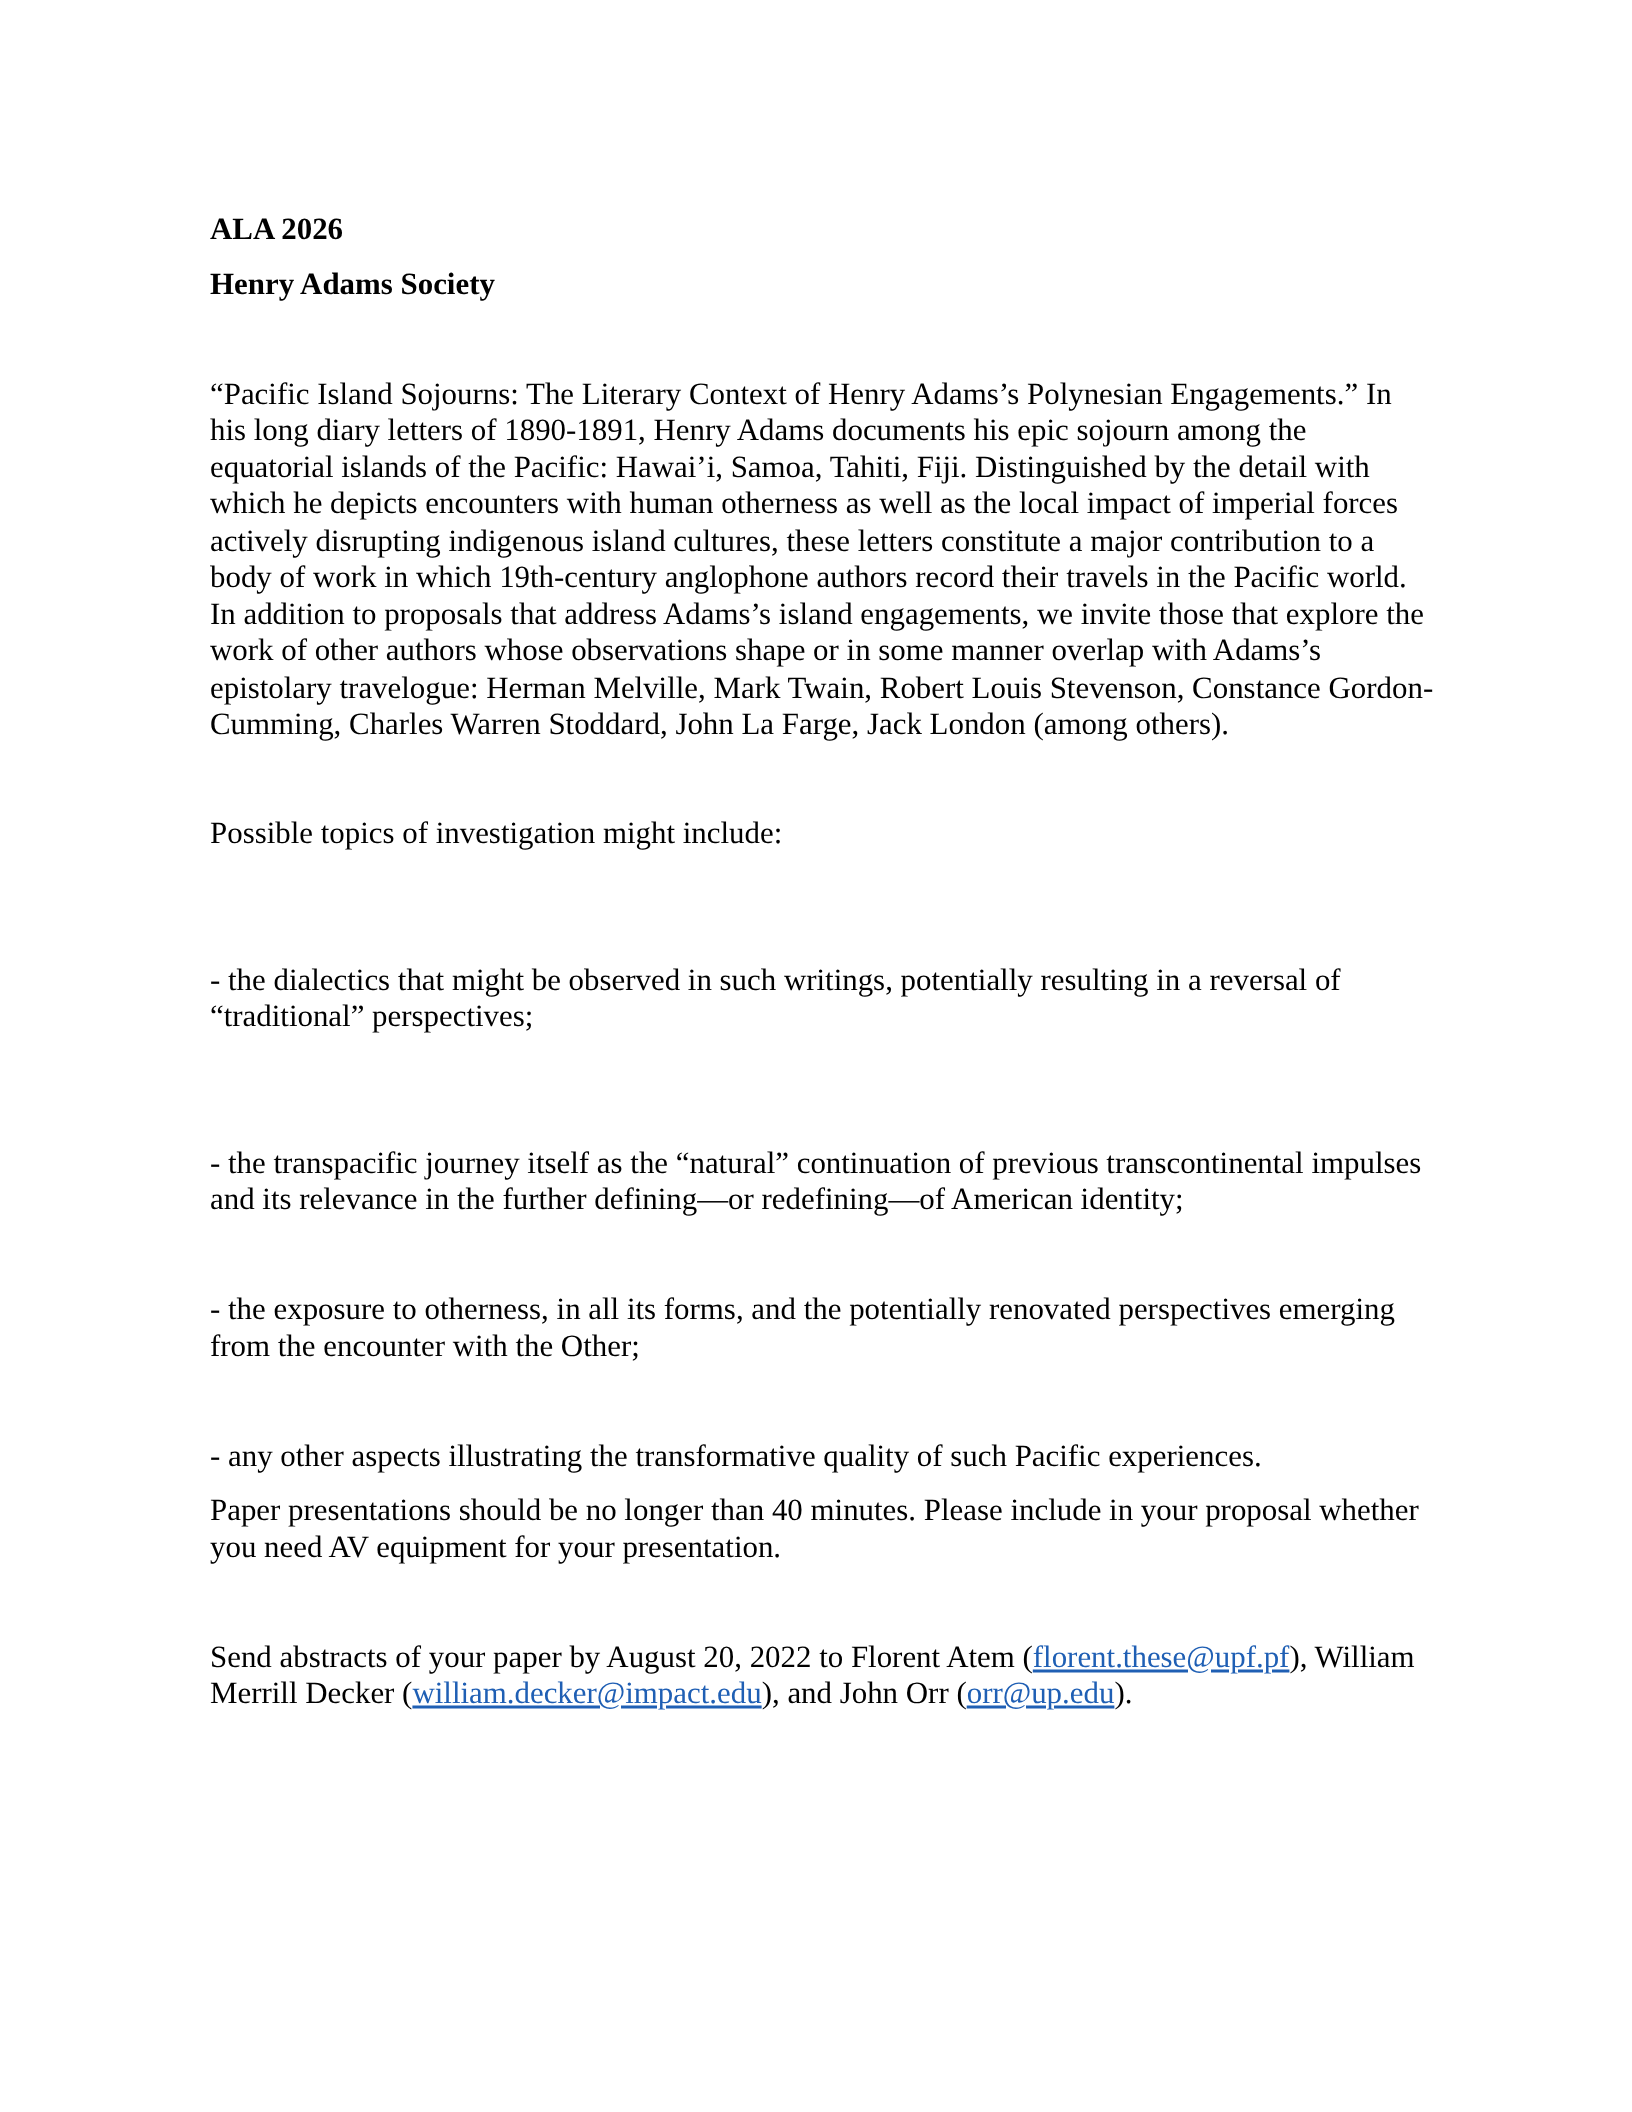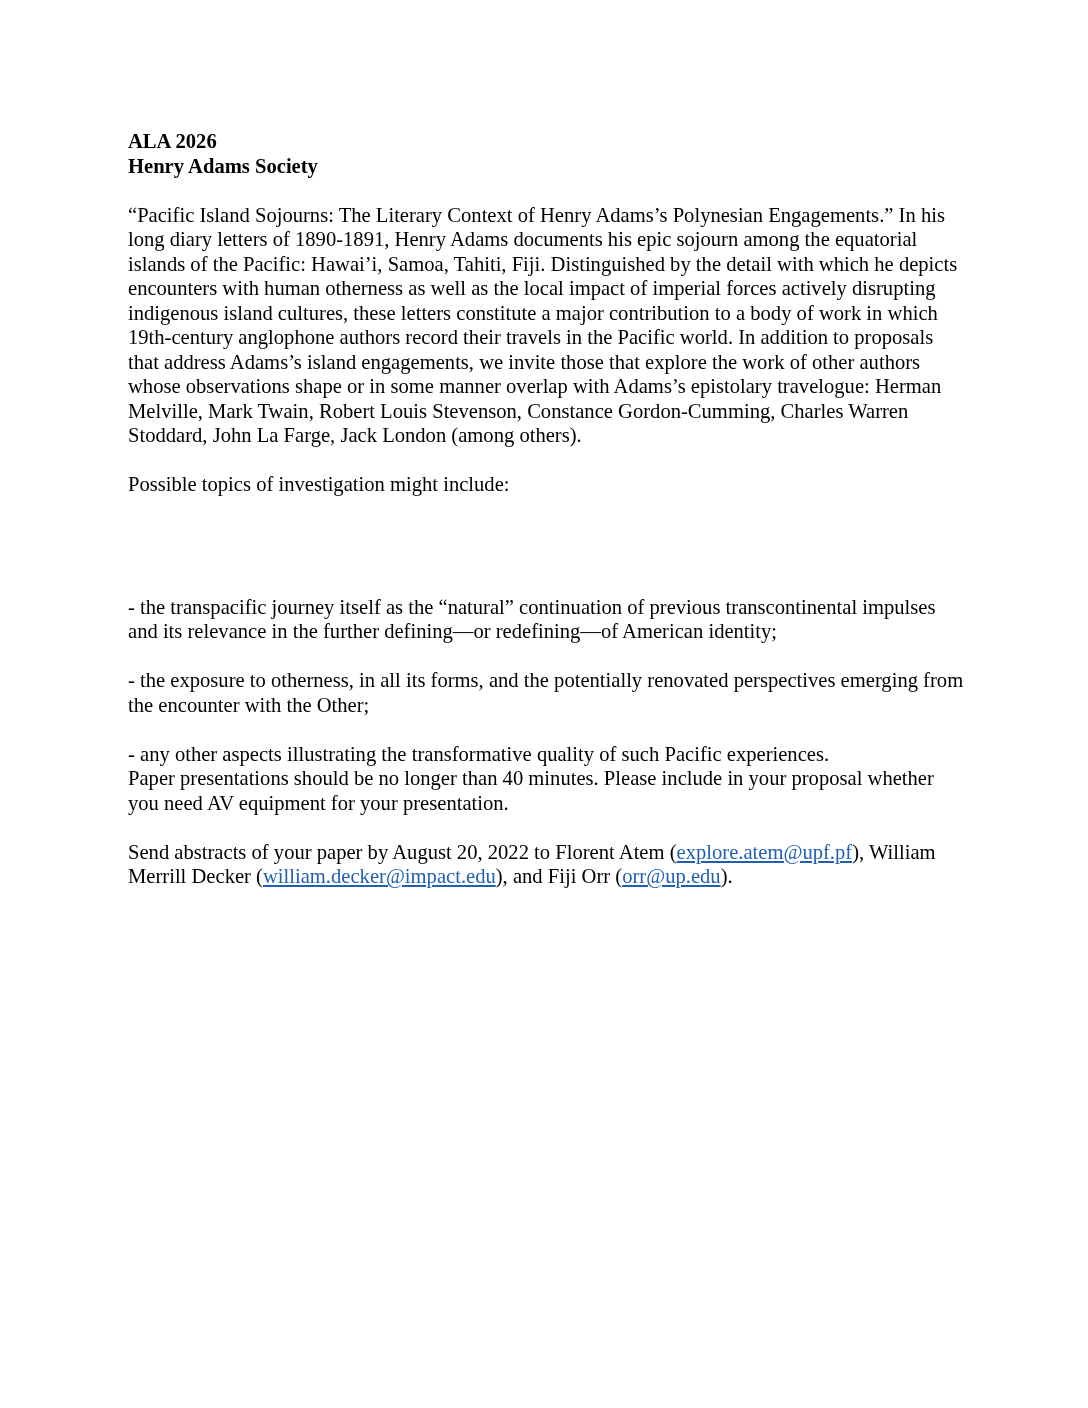--- a/index.html
+++ b/index.html
@@ -7,45 +7,46 @@
     .page {
       position: absolute;
       left: 128px;
       top: 129px;
       width: 840px;
       font-family: "Liberation Serif", "DejaVu Serif", serif;
       font-size: 20.6px;
       line-height: 24.5px;
       color: #000000;
     }
-    .page p { margin: 0; }
+    .page p { margin: 12px; }
     .gap { height: 24.5px; }
     .bold { font-weight: normal; }
     a.email { color: #1f5fb4; text-decoration: underline; }
     .header-line { font-weight: bold; }
   </style>
 </head>
 <body>
 
 <div class="page">
   <p class="header-line">ALA 2026</p>
   <p class="header-line">Henry Adams Society</p>
   <div class="gap"></div>
 
   <p><span class="bold">“Pacific Island Sojourns: The Literary Context of Henry Adams’s Polynesian Engagements.”</span><span> In his long diary letters of 1890-1891, Henry Adams documents his epic sojourn among the equatorial islands of the Pacific: Hawai’i, Samoa, Tahiti, Fiji. Distinguished by the detail with which he depicts encounters with human otherness as well as the local impact of imperial forces actively disrupting indigenous island cultures, these letters constitute a major contribution to a body of work in which 19th-century anglophone authors record their travels in the Pacific world. In addition to proposals that address Adams’s island engagements, we invite those that explore the work of other authors whose observations shape or in some manner overlap with Adams’s epistolary travelogue: Herman Melville, Mark Twain, Robert Louis Stevenson, Constance Gordon-Cumming, Charles Warren Stoddard, John La Farge, Jack London (among others).</span></p>
   <div class="gap"></div>
 
   <p>Possible topics of investigation might include:</p>
   <div class="gap"></div>
 
   <div class="gap"></div>
+  <p>- the dialectics that might be observed in such writings, potentially resulting in a reversal of “traditional” perspectives;</p>
   <div class="gap"></div>
   <div class="gap"></div>
   <p>- the transpacific journey itself as the “natural” continuation of previous transcontinental impulses and its relevance in the further defining—or redefining—of American identity;</p>
   <div class="gap"></div>
   <p>- the exposure to otherness, in all its forms, and the potentially renovated perspectives emerging from the encounter with the Other;</p>
   <div class="gap"></div>
   <p>- any other aspects illustrating the transformative quality of such Pacific experiences.</p>
   <p>Paper presentations should be no longer than 40 minutes. Please include in your proposal whether you need AV equipment for your presentation.</p>
   <div class="gap"></div>
 
-  <p><span>Send abstracts of your paper by August 20, 2022 to Florent Atem (</span><a class="email" href="#">explore.atem@upf.pf</a><span>), William Merrill Decker (</span><a class="email" href="#">william.decker@impact.edu</a><span>), and Fiji Orr (</span><a class="email" href="#">orr@up.edu</a><span>).</span></p>
+  <p><span>Send abstracts of your paper by August 20, 2022 to Florent Atem (</span><a class="email" href="#">florent.these@upf.pf</a><span>), William Merrill Decker (</span><a class="email" href="#">william.decker@impact.edu</a><span>), and John Orr (</span><a class="email" href="#">orr@up.edu</a><span>).</span></p>
 </div>
 
 </body></html>

